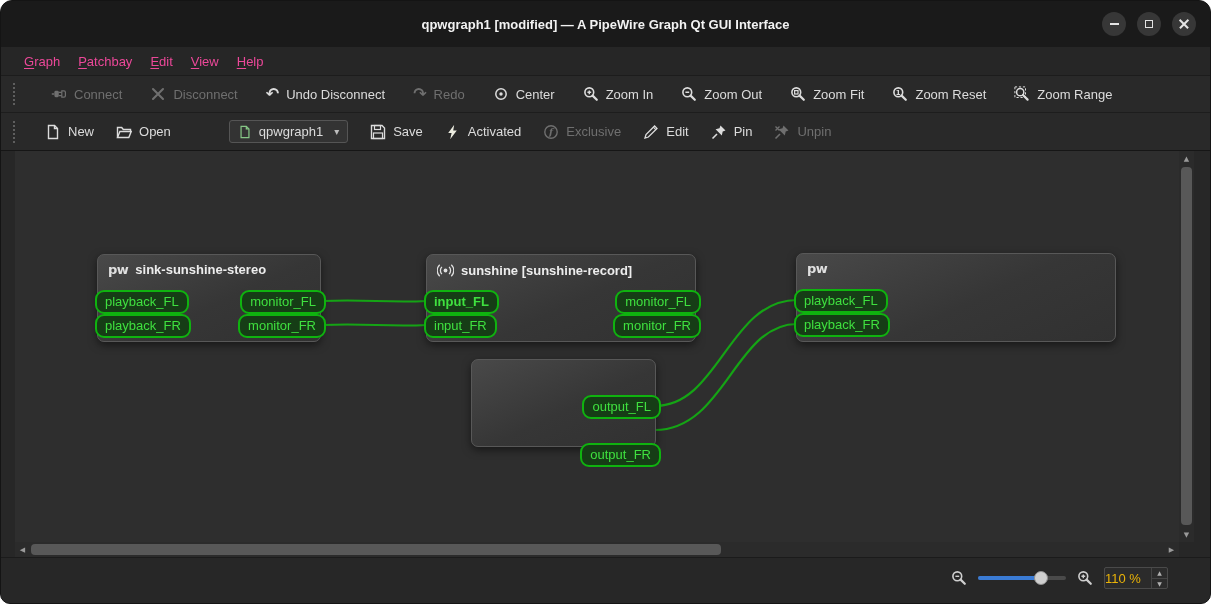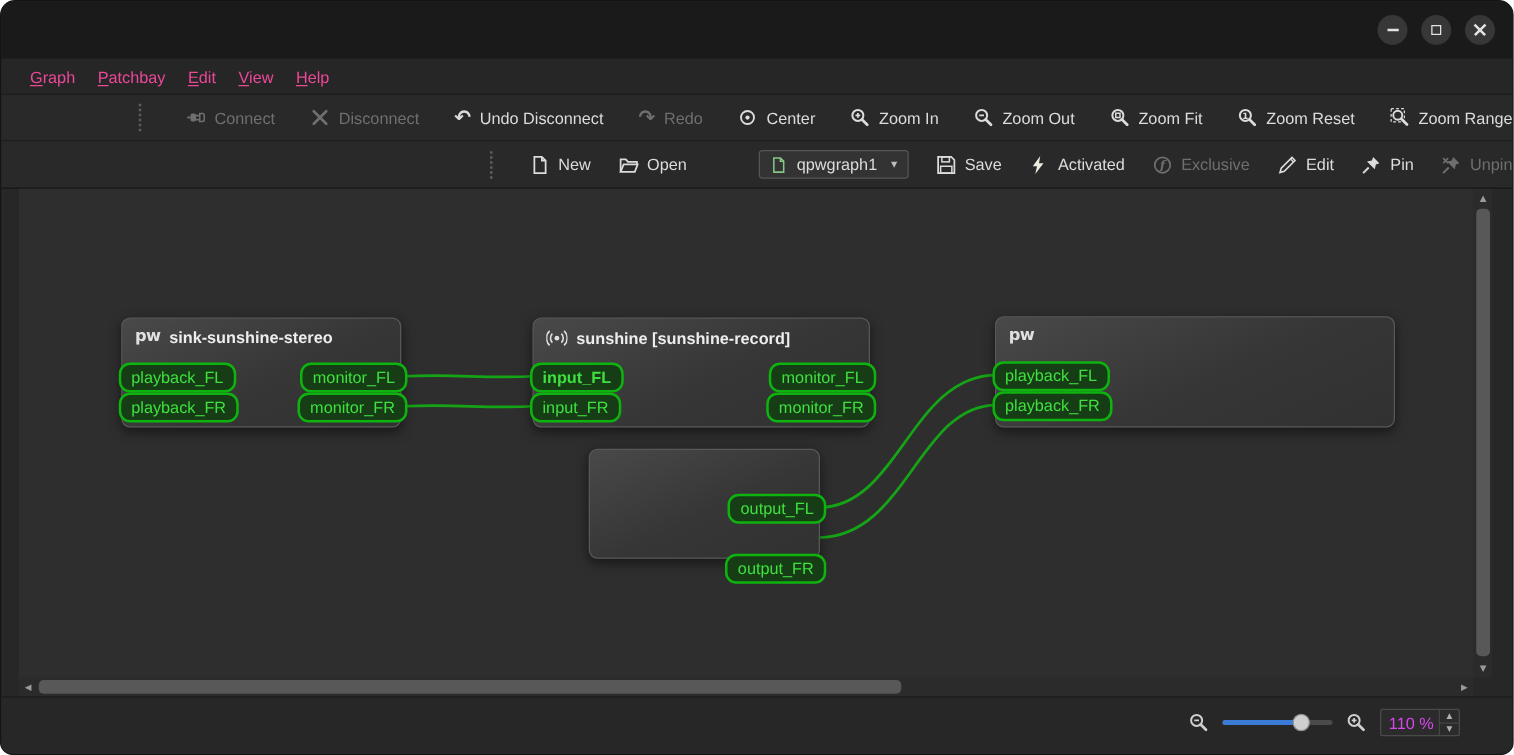--- a/index.html
+++ b/index.html
@@ -16,21 +16,21 @@
   .glyph-close::before,.glyph-close::after{content:"";position:absolute;left:-1px;top:4px;width:12px;height:1.6px;background:#e3e3e3;}
   .glyph-close::before{transform:rotate(45deg);}
   .glyph-close::after{transform:rotate(-45deg);}
 
   
   .menubar{position:absolute;left:0;top:46px;width:100%;height:29px;background:#262626;display:flex;align-items:center;padding-left:14px;box-sizing:border-box;border-bottom:1px solid #1c1c1c;}
   .menu-item{color:#ec4899;font-size:13px;padding:4px 9px;cursor:default;}
   .mn{text-decoration:underline;text-underline-offset:2px;}
 
   
-  .toolbar{position:absolute;left:0;width:100%;display:flex;align-items:center;background:#292929;box-sizing:border-box;padding-left:12px;font-size:13px;color:#dcdcdc;justify-content:flex-end;}
+  .toolbar{position:absolute;left:0;width:100%;display:flex;align-items:center;background:#292929;box-sizing:border-box;padding-left:12px;font-size:13px;color:#dcdcdc;}
   .toolbar1{top:75px;height:37px;border-bottom:1px solid #1d1d1d;gap:28px;}
   .toolbar2{top:112px;height:38px;border-bottom:1px solid #161616;gap:22px;}
   .tb-handle{width:0;height:22px;border-left:2px dotted #5e5e5e;margin-right:8px;}
   .tb-item{display:flex;align-items:center;gap:7px;cursor:default;white-space:nowrap;}
   .tb-item.disabled{color:#6f6f6f;}
   .icon16{width:16px;height:16px;display:block;flex:0 0 auto;}
   .glyph{font-family:"DejaVu Sans",sans-serif;font-size:16px;line-height:16px;font-weight:bold;}
 
   
   .combo{display:flex;align-items:center;gap:7px;background:#333333;border:1px solid #555555;border-radius:3px;padding:3px 8px;cursor:default;margin-left:36px;}
@@ -57,31 +57,32 @@
 
   
   .statusbar{position:absolute;left:0;top:556px;width:100%;height:48px;background:#272727;border-top:1px solid #1b1b1b;box-sizing:border-box;}
   .status-controls{position:absolute;right:42px;top:8px;display:flex;align-items:center;gap:11px;height:24px;}
   .status-icon{color:#cfcfcf;}
   .zoom-slider{position:relative;width:88px;height:16px;cursor:pointer;}
   .zoom-groove{position:absolute;left:0;top:6px;width:100%;height:4px;background:#4a4a4a;border-radius:2px;}
   .zoom-fill{position:absolute;left:0;top:6px;width:62px;height:4px;background:#3a7bd5;border-radius:2px;}
   .zoom-handle{position:absolute;left:56px;top:1px;width:14px;height:14px;border-radius:50%;background:#cfcfcf;border:1px solid #909090;box-sizing:border-box;}
   .spinbox{display:flex;align-items:center;width:64px;height:22px;background:#2b2b2b;border:1px solid #4a4a4a;border-radius:2px;box-sizing:border-box;cursor:text;}
-  .spin-value{flex:1;text-align:right;color:#d946ef;font-size:13px;padding-right:4px;}
+  .spin-value{flex:1;text-align:left;color:#eab308;font-size:13px;padding-right:4px;}
   .spin-btns{width:15px;height:100%;border-left:1px solid #444;display:flex;flex-direction:column;}
   .spin-btn{flex:1;display:flex;align-items:center;justify-content:center;color:#b0b0b0;font-size:6px;font-family:"DejaVu Sans",sans-serif;cursor:pointer;}
   .spin-btn.up{border-bottom:1px solid #444;}
 </style>
 </head>
 <body>
 
 <div class="window">
 
   <div class="titlebar">
+    <div class="title">qpwgraph1 [modified] — A PipeWire Graph Qt GUI Interface</div>
     <div class="win-controls">
       <div class="win-btn">
           <span class="glyph-min"></span>
         </div>
       <div class="win-btn">
           <span class="glyph-max"></span>
         </div>
       <div class="win-btn">
           <span class="glyph-close"></span>
         </div>

